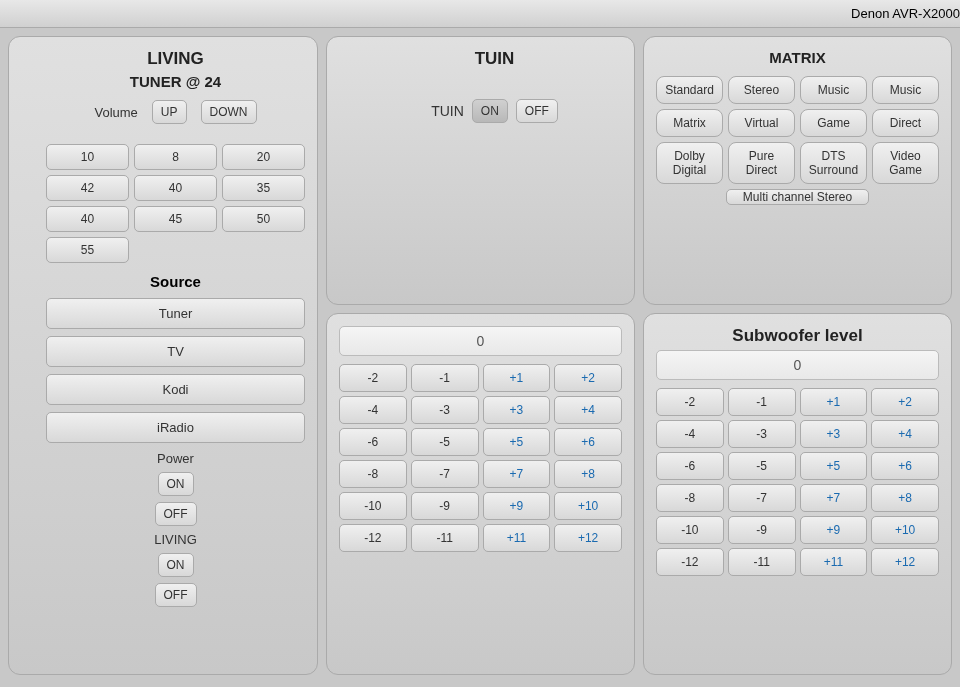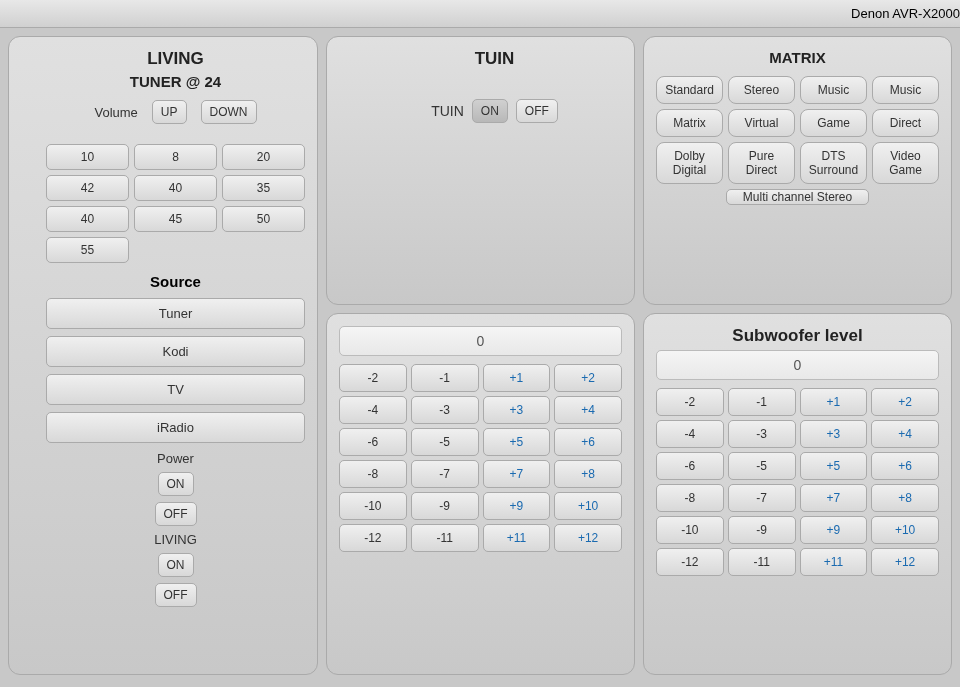--- a/index.html
+++ b/index.html
@@ -225,22 +225,22 @@
         <button class="btn">35</button>
         <button class="btn">40</button>
         <button class="btn">45</button>
         <button class="btn">50</button>
         <button class="btn">55</button>
       </div>
 
     <div class="source-title">Source</div>
     <div id="source-list">
         <button class="btn source-btn">Tuner</button>
+        <button class="btn source-btn">TV</button>
         <button class="btn source-btn">Kodi</button>
-        <button class="btn source-btn">TV</button>
         <button class="btn source-btn">iRadio</button>
       </div>
 
     <div class="power-section">
       <div class="power-row-item">
         <span class="power-label-left">Power</span>
         <button class="btn">ON</button>
         <button class="btn">OFF</button>
       </div>
       <div class="power-row-item">

